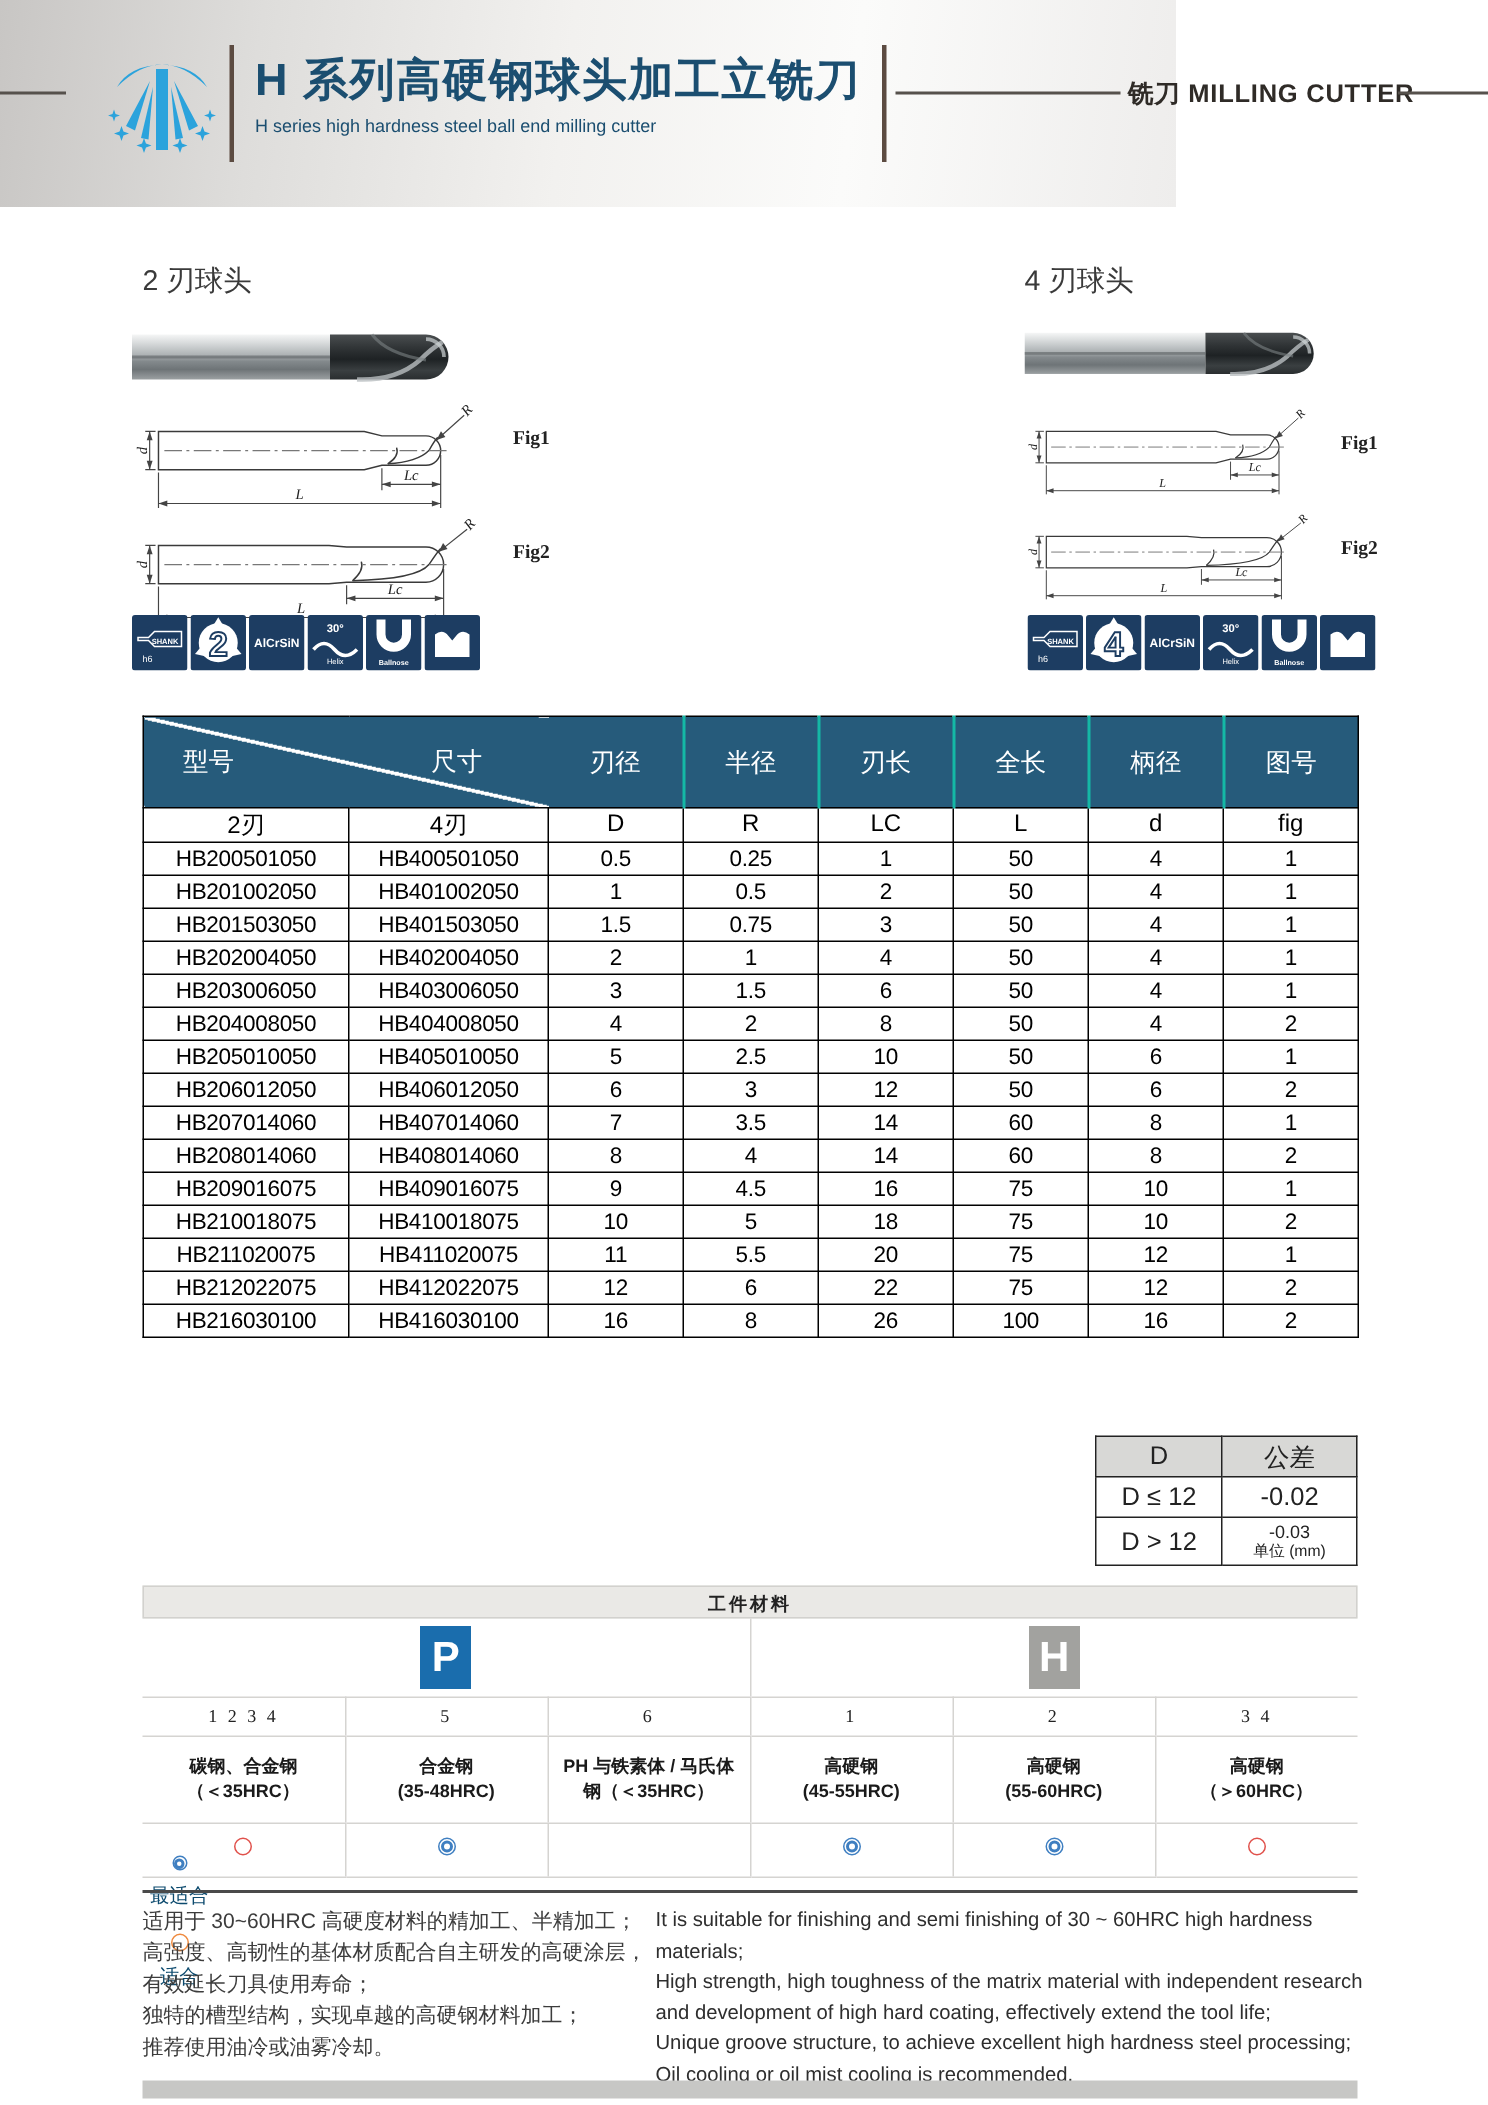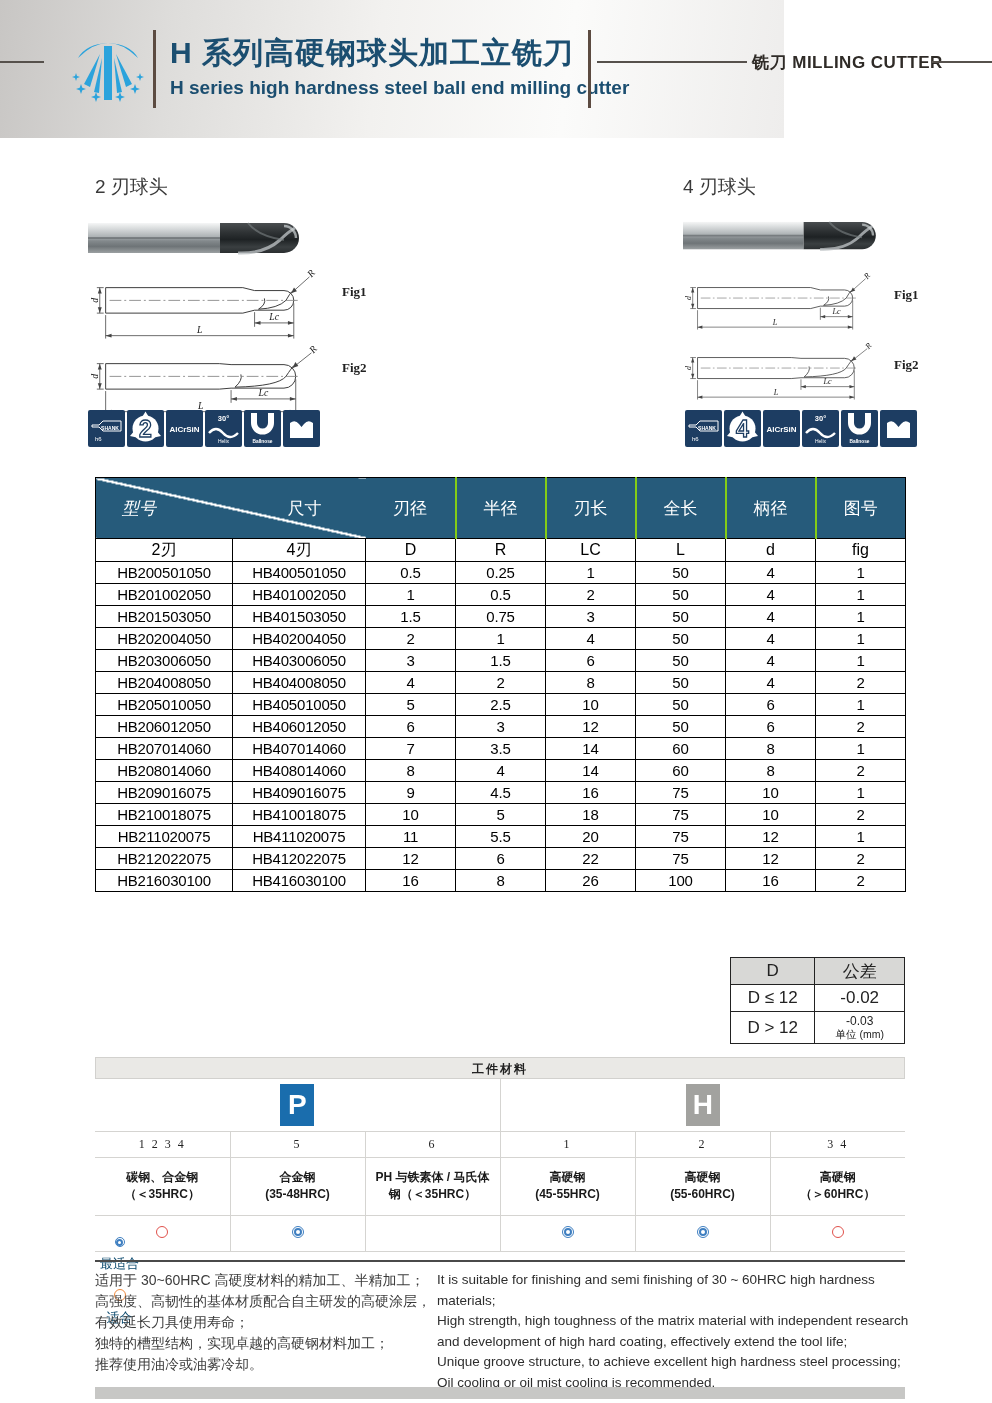--- a/index.html
+++ b/index.html
@@ -11,44 +11,44 @@
     background:linear-gradient(97deg,#c8c6c4 0%,#dedddb 22%,#f2f1ef 48%,#fbfbfa 72%,#eeedec 100%); }
   .rule { position:absolute; height:2px; background:#56514c; }
   .rule-left { left:0; top:61px; width:44px; }
   .rule-mid { left:597px; top:61px; width:150px; }
   .rule-right { left:932px; top:61px; width:60px; }
   .vbar { position:absolute; width:3px; background:#5c4b41; top:30px; height:78px; }
   .vbar-1 { left:153px; }
   .vbar-2 { left:588px; }
   .logo { position:absolute; left:70px; top:32px; }
   .title-cn { position:absolute; left:170px; top:33px; font-size:30px; font-weight:bold; color:#1b4e70; letter-spacing:1px; }
-  .title-en { position:absolute; left:170px; top:77px; font-size:19px; font-weight:bold; color:#1b4e70; }
+  .title-en { position:absolute; left:170px; top:77px; font-size:12px; font-weight:normal; color:#1b4e70; }
   .right-label { position:absolute; left:752px; top:51px; font-size:17px; font-weight:bold; color:#2f2b27; letter-spacing:0.5px; white-space:nowrap; }
 
   
   .sec-title { position:absolute; top:174px; font-size:19px; color:#3a3a3a; }
   .st-left { left:95px; } .st-right { left:683px; }
   .photo { position:absolute; top:210px; }
   .ph-left { left:88px; } .ph-right { left:683px; }
   .figrow { position:absolute; display:flex; align-items:flex-start; }
   .figlab { font-family:"Liberation Serif", serif; font-size:13px; font-weight:bold; color:#222; margin-left:9px; margin-top:14px; }
   .f1l { left:88px; top:270px; } .f2l { left:88px; top:346px; }
   .f1r { left:683px; top:273px; } .f2r { left:683px; top:343px; }
   .badges { position:absolute; top:410px; display:flex; gap:2px; }
   .bg-left { left:88px; } .bg-right { left:685px; }
   .badge svg { display:block; }
 
   
   .spec { position:absolute; left:95px; top:477px; border-collapse:collapse; table-layout:fixed; width:810px; }
   .spec th, .spec td { text-align:center; vertical-align:middle; }
-  .spec thead th.hcell { background:#265b7b; color:#fff; font-size:17px; font-weight:normal; height:61px; border-right:2px solid #84cc16; }
+  .spec thead th.hcell { background:#265b7b; color:#fff; font-size:17px; font-weight:normal; height:61px; border-right:2px solid #14b8a6; }
   .spec thead th.hlast { border-right:none; }
   .spec th.hsplit { position:relative; background:#265b7b;
     background-image:linear-gradient(to top right, transparent calc(50% - 1.2px), #fff calc(50% - 1.2px), #fff calc(50% + 1.2px), transparent calc(50% + 1.2px)); }
-  .spec th.hsplit .hm { position:absolute; left:26px; top:50%; transform:translateY(-50%); color:#fff; font-size:17px; font-weight:normal;font-style:italic; }
+  .spec th.hsplit .hm { position:absolute; left:26px; top:50%; transform:translateY(-50%); color:#fff; font-size:17px; font-weight:normal; }
   .spec th.hsplit .hs { position:absolute; right:44px; top:50%; transform:translateY(-50%); color:#fff; font-size:17px; font-weight:normal; }
   .spec .subrow td { height:23px; font-size:16px; color:#000; border:1px solid #000; background:#fff; }
   .spec tbody td { height:22px; font-size:15px; color:#000; border:1px solid #000; letter-spacing:-0.2px; }
   .spec { border:1.5px solid #000; }
 
   
   .tol { position:absolute; left:730px; top:957px; border-collapse:collapse; width:175px; border:1.5px solid #222; }
   .tol th, .tol td { border:1px solid #222; text-align:center; vertical-align:middle; color:#222; }
   .tol th { background:#d8d8d6; font-weight:normal; font-size:17px; height:27px; }
   .tol td { font-size:17px; height:27px; background:#fff; }

